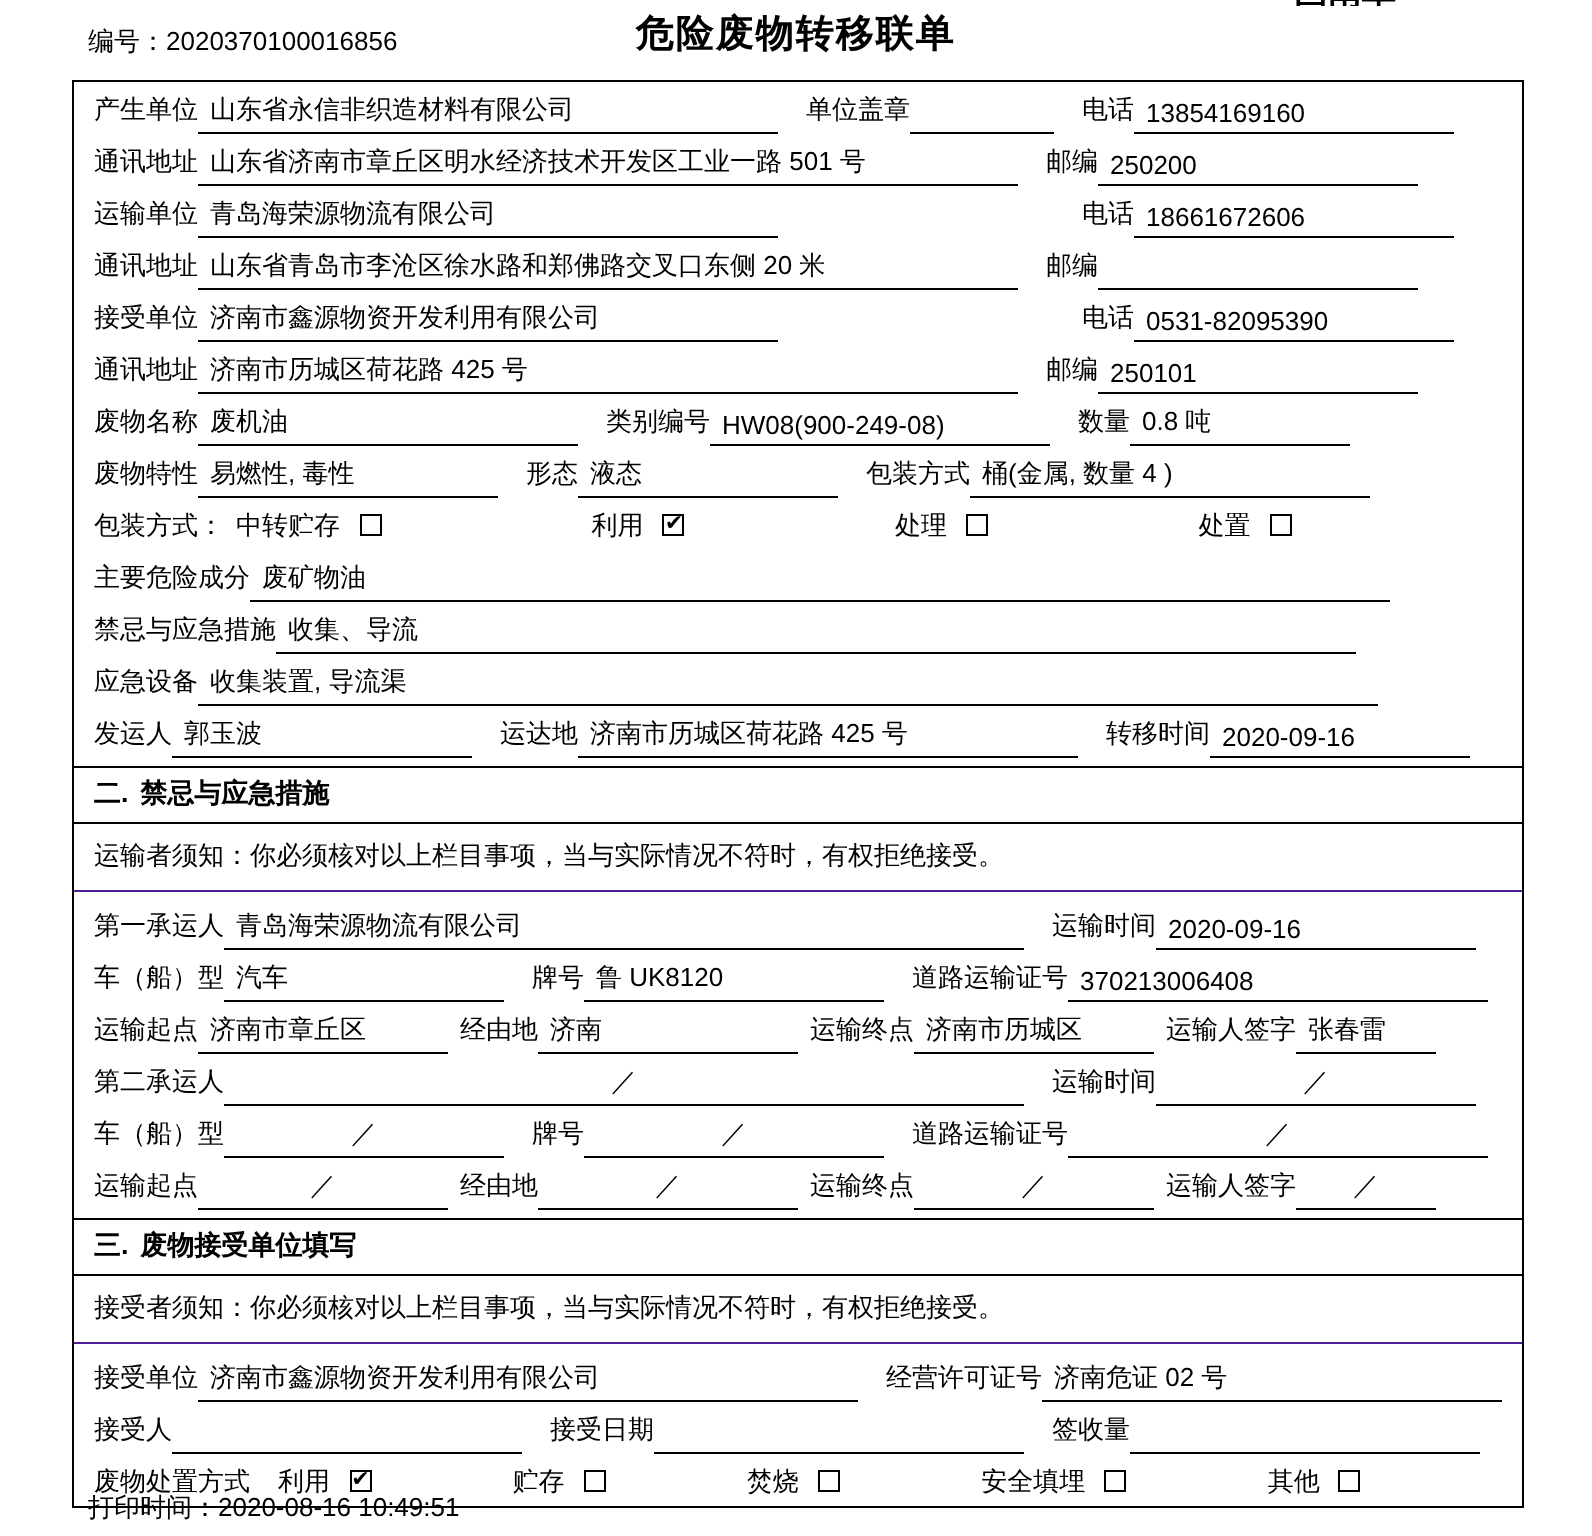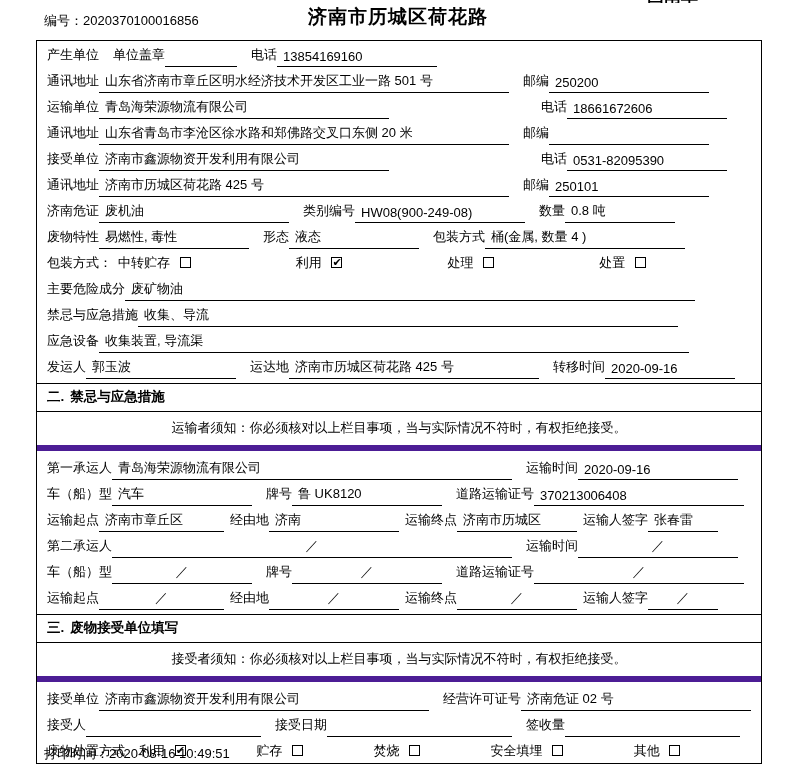--- a/index.html
+++ b/index.html
@@ -97,22 +97,21 @@
     box-sizing: border-box;
   }
   .val.center { text-align: center; }
   .val.noline { border-bottom: none; }
   .spacer { width: 14px; flex: none; }
   .gap6 { width: 6px; flex: none; }
 
   .notice {
     padding: 7px 10px 8px 10px;
     font-size: 13px;
-    border-bottom: 6px solid #4c1d95;
-    text-align: center;
+    border-bottom: 1px solid #4c1d95;
   }
 
   .cb {
     display: inline-block;
     width: 11px;
     height: 11px;
     border: 1px solid #000;
     margin-left: 6px;
     position: relative;
     vertical-align: -1px;
@@ -142,29 +141,30 @@
 </style>
 </head>
 <body>
 
 <div class="page">
 
   <div class="top-row">
     <div class="serial">
       <span>编号：</span><span>2020370100016856</span>
     </div>
-    <div class="doc-title">济南市历城区荷花路</div>
+    <div class="doc-title">危险废物转移联单</div>
     <div class="corner-mark">回南单</div>
   </div>
 
   <div class="frame">
 
 
     <div class="row">
       <span class="lbl">产生单位</span>
+      <span class="val" style="max-width:290px">山东省永信非织造材料有限公司</span>
       <span class="spacer"></span>
       <span class="lbl">单位盖章</span>
       <span class="val" style="max-width:72px"></span>
       <span class="spacer"></span>
       <span class="lbl">电话</span>
       <span class="val" style="max-width:160px">13854169160</span>
     </div>
 
     <div class="row">
       <span class="lbl">通讯地址</span>
@@ -206,21 +206,21 @@
 
     <div class="row">
       <span class="lbl">通讯地址</span>
       <span class="val" style="max-width:410px">济南市历城区荷花路 425 号</span>
       <span class="spacer"></span>
       <span class="lbl">邮编</span>
       <span class="val" style="max-width:160px">250101</span>
     </div>
 
     <div class="row">
-      <span class="lbl">济南危证</span>
+      <span class="lbl">废物名称</span>
       <span class="val" style="max-width:190px">废机油</span>
       <span class="spacer"></span>
       <span class="lbl">类别编号</span>
       <span class="val" style="max-width:170px">HW08(900-249-08)</span>
       <span class="spacer"></span>
       <span class="lbl">数量</span>
       <span class="val" style="max-width:110px">0.8 吨</span>
     </div>
 
     <div class="row">

